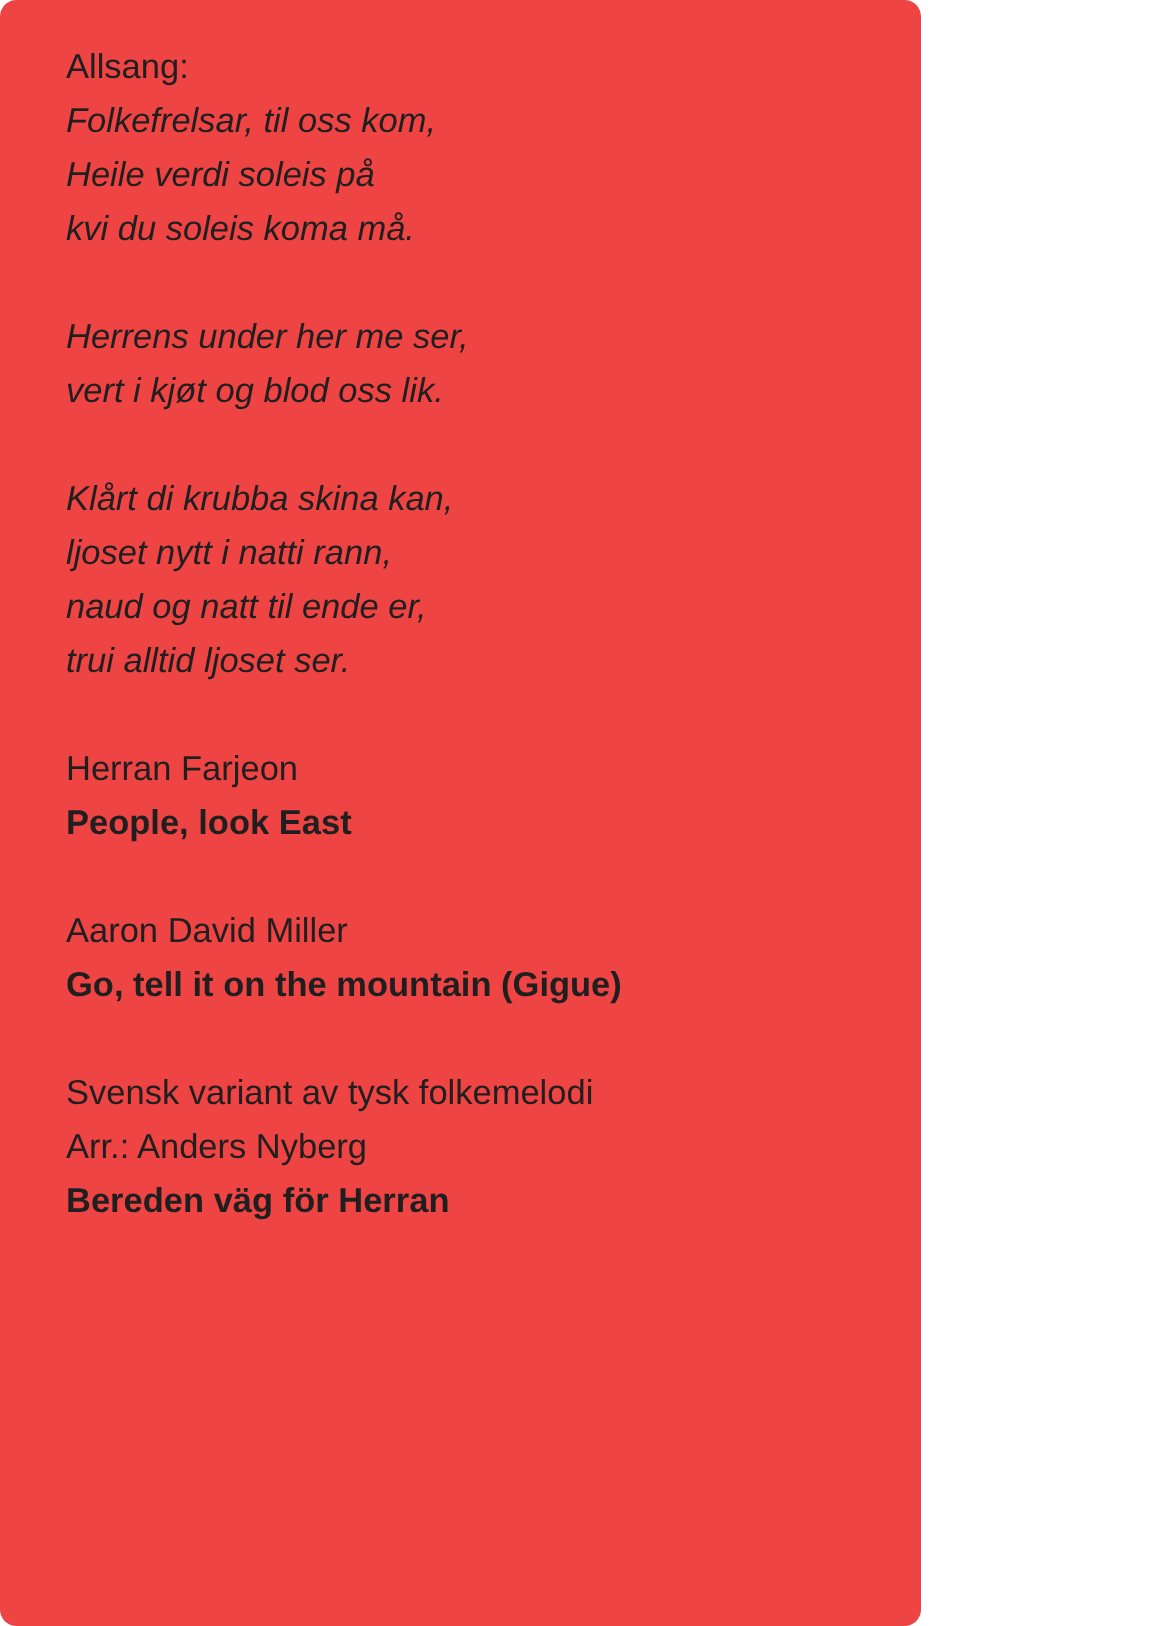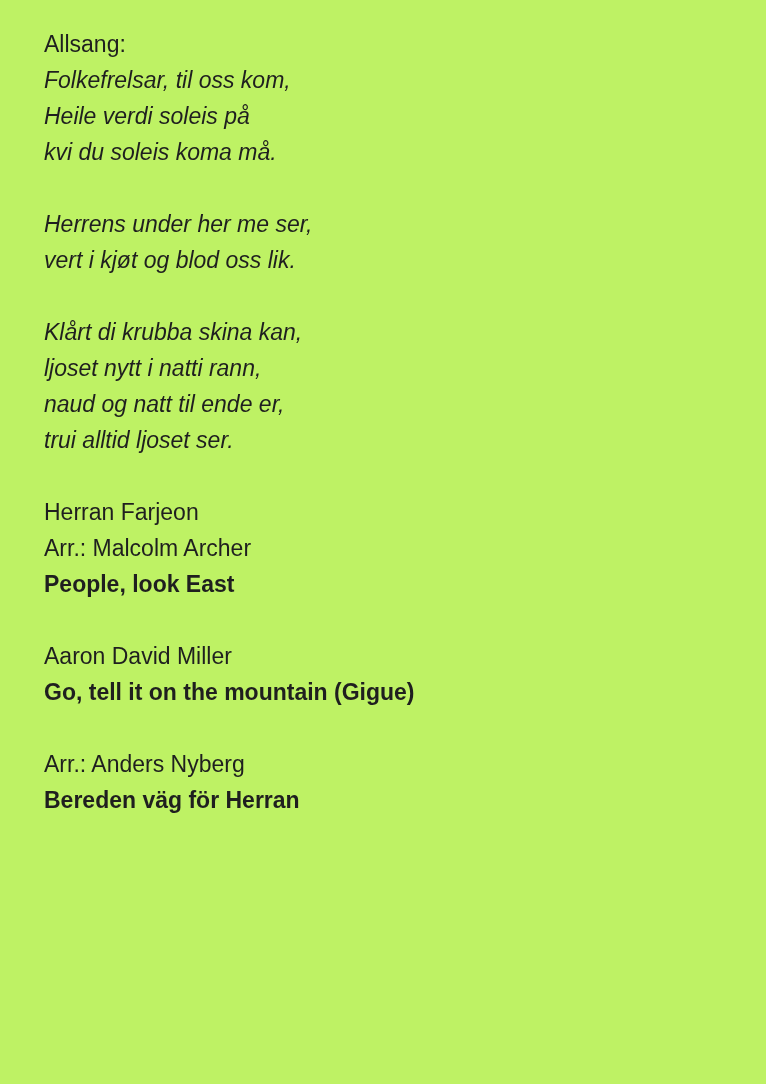--- a/index.html
+++ b/index.html
@@ -3,27 +3,28 @@
 <meta charset="utf-8">
 <style>
   * { box-sizing: border-box; }
   html, body {
     margin: 0;
     padding: 0;
     background: #ffffff;
   }
   .page {
     position: relative;
-    width: 766px;
+    width: 614px;
     height: 1084px;
-    background: #bef264;
+    background: #ef4444;
     overflow: hidden;
     font-family: "Liberation Sans", "DejaVu Sans", sans-serif;
     color: #1f1f1f;
     padding: 26px 40px 0 44px;
+    border-radius: 11px;
   }
   .line {
     margin: 0;
     font-size: 23px;
     line-height: 36px;
     white-space: pre;
     color: #1f1f1f;
   }
   .verse {
     font-weight: 400;
@@ -62,31 +63,31 @@
     <p class="line verse">Klårt di krubba skina kan,</p>
     <p class="line verse">ljoset nytt i natti rann,</p>
     <p class="line verse">naud og natt til ende er,</p>
     <p class="line verse">trui alltid ljoset ser.</p>
   </div>
 
   <div class="blank-line"></div>
 
   <div>
     <p class="line">Herran Farjeon</p>
-    <p class="line">Arr.: Malcolm Archer</p>
     <p class="line title-bold">People, look East</p>
   </div>
 
   <div class="blank-line"></div>
 
   <div>
     <p class="line">Aaron David Miller</p>
     <p class="line title-bold">Go, tell it on the mountain (Gigue)</p>
   </div>
 
   <div class="blank-line"></div>
 
   <div>
+    <p class="line">Svensk variant av tysk folkemelodi</p>
     <p class="line">Arr.: Anders Nyberg</p>
     <p class="line title-bold">Bereden väg för Herran</p>
   </div>
 
 </div>
 
 </body></html>

